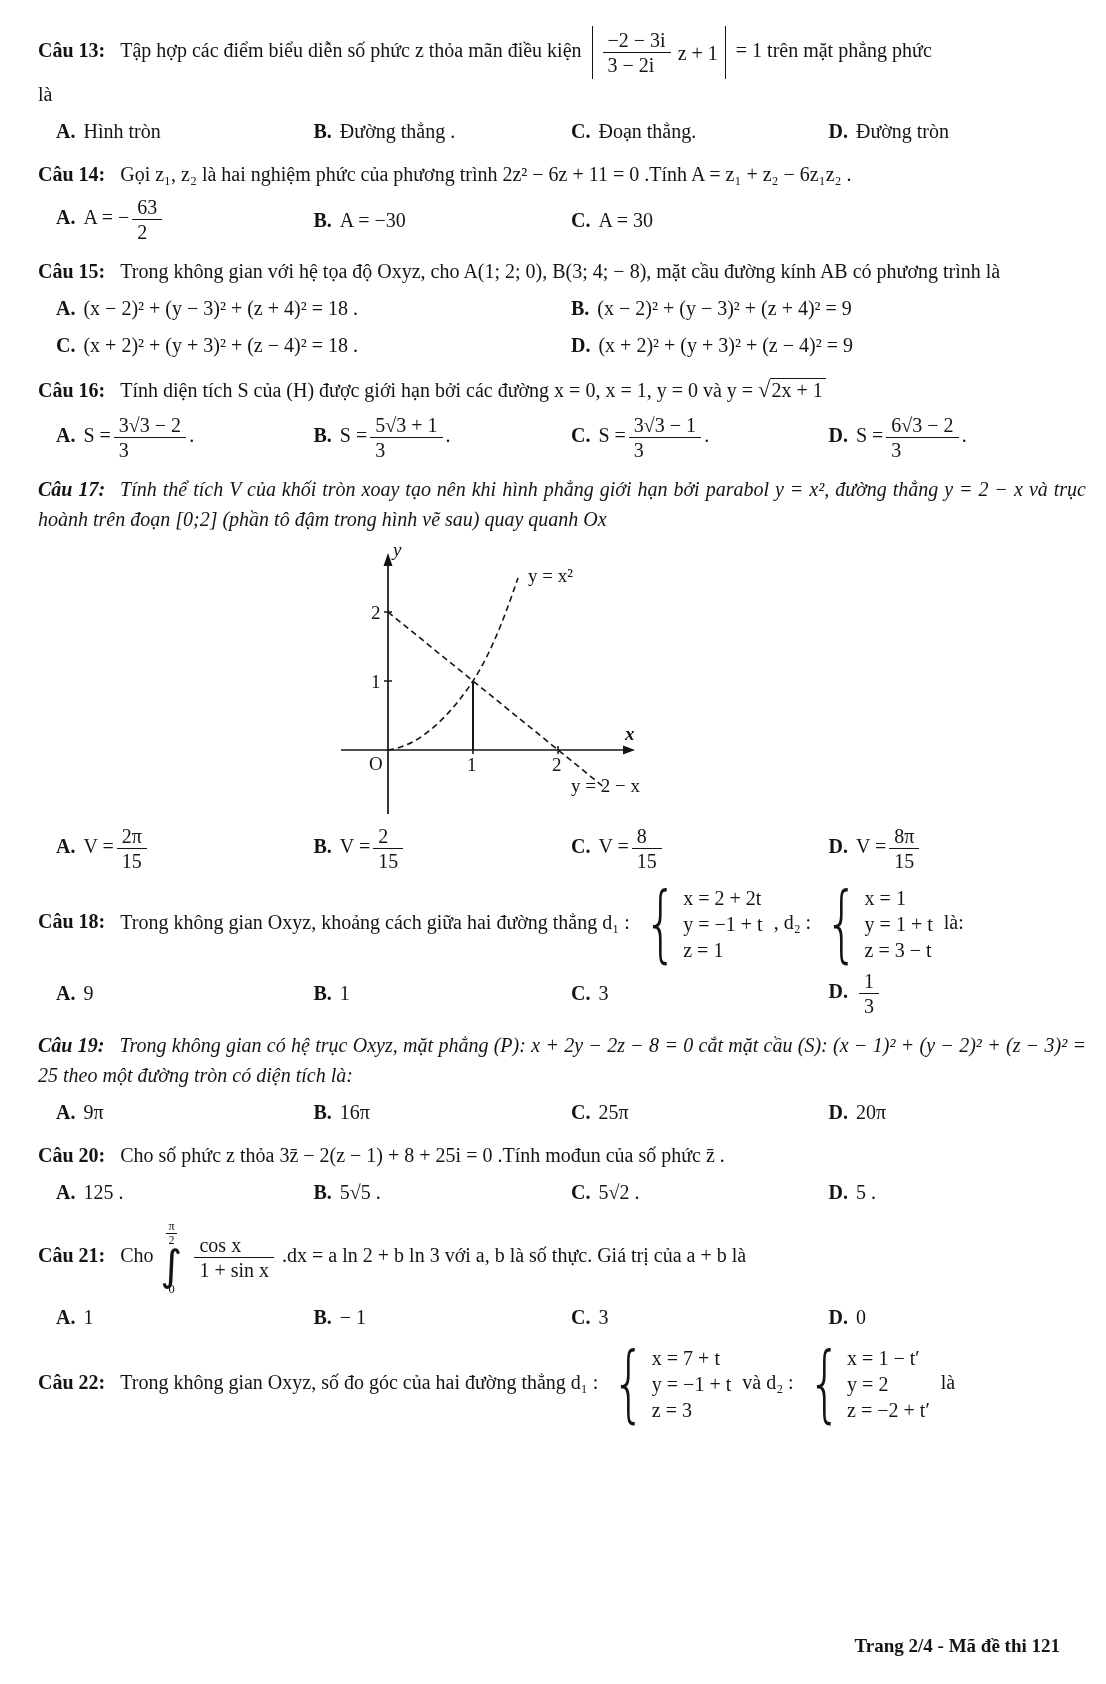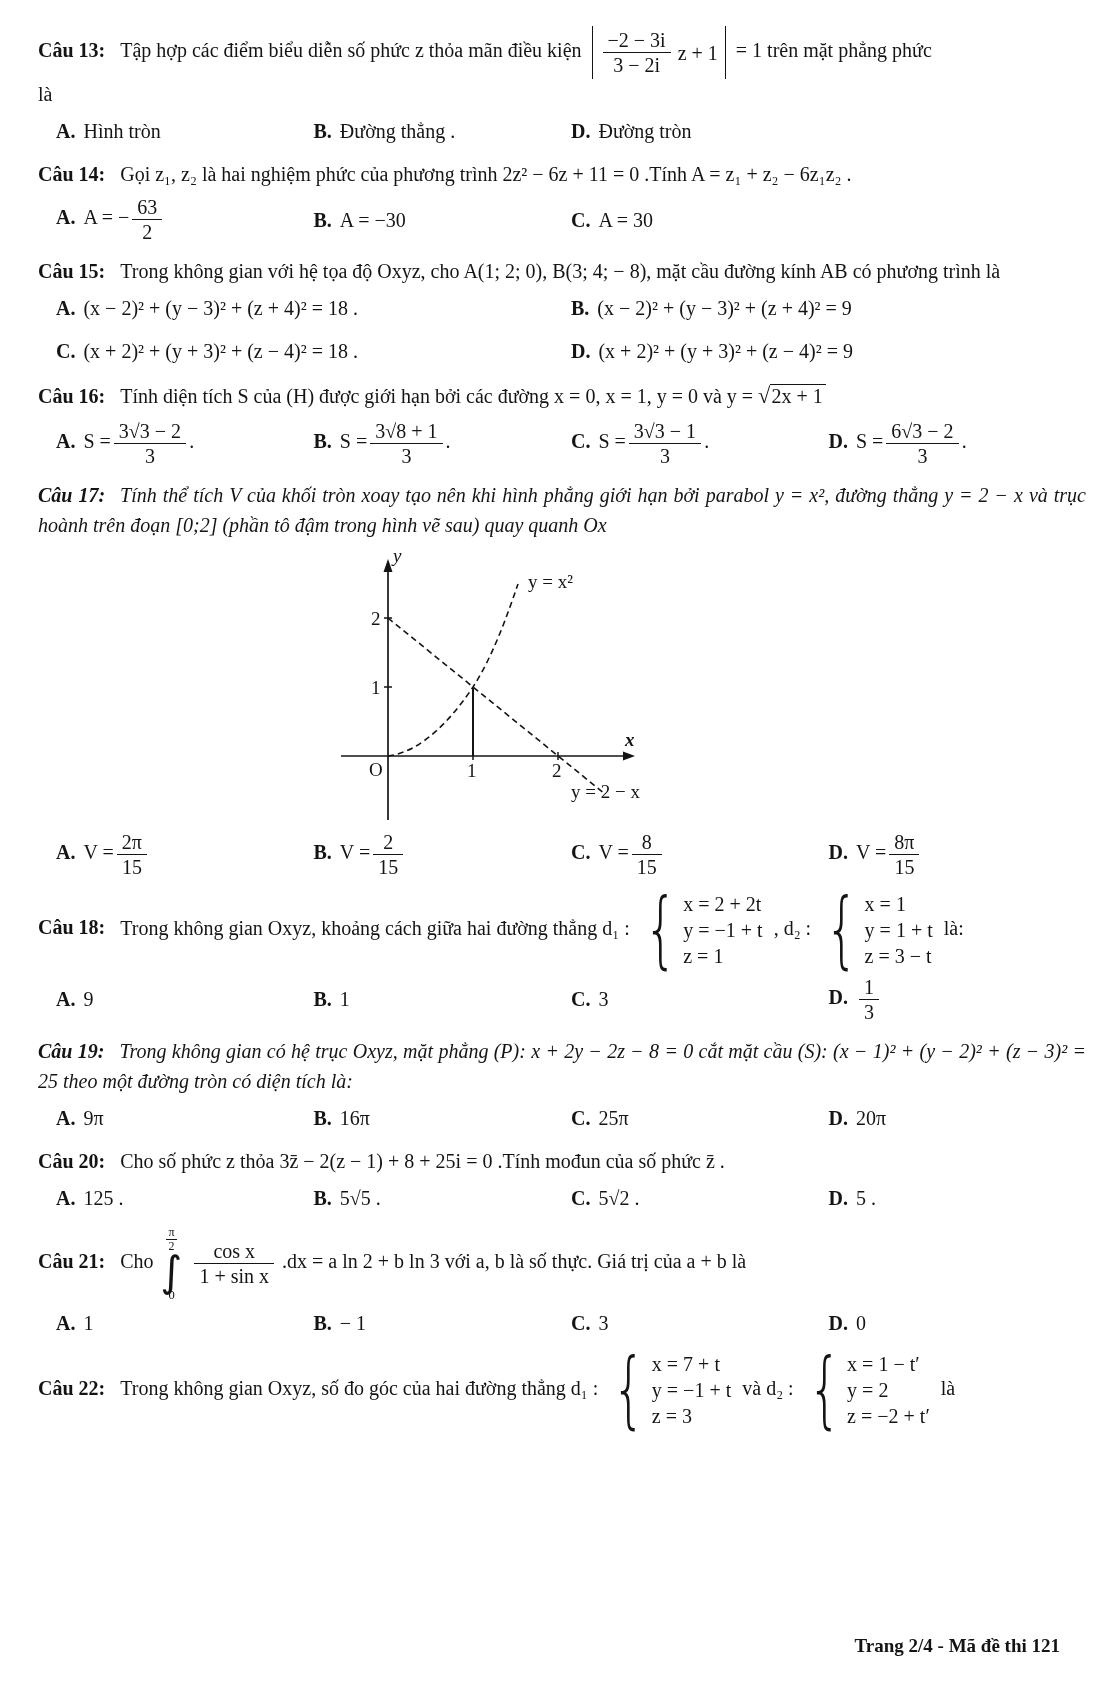--- a/index.html
+++ b/index.html
@@ -8,25 +8,25 @@
     width:1106px; margin:0 auto; color:#141414;
     font-family:"Liberation Serif","DejaVu Serif","DejaVu Sans",serif;
     font-size:20px; line-height:1.5;
   }
   .page { position:relative; min-height:1684px; padding:26px 20px 46px 38px; }
   .q { margin-bottom:13px; }
   .qtext { }
   .justify { text-align:justify;font-style:italic; }
   .qlabel { font-weight:bold; margin-right:15px; white-space:nowrap; }
   .opts4 { display:grid; grid-template-columns:1fr 1fr 1fr 1fr; padding-left:18px; margin:7px 0 3px; align-items:center; }
-  .opts2 { display:grid; grid-template-columns:1fr 1fr; padding-left:18px; margin:7px 0 12px; row-gap:13px; align-items:center; }
+  .opts2 { display:grid; grid-template-columns:1fr 1fr; padding-left:18px; margin:7px 0 12px; row-gap:7px; align-items:center; }
   .opt { white-space:nowrap; }
   .letter { font-weight:bold; margin-right:8px; }
   
-  .frac { display:inline-block; vertical-align:middle; text-align:center; line-height:1.1; margin:0 3px; }
+  .frac { display:inline-block; vertical-align:middle; text-align:left; line-height:1.1; margin:0 3px; }
   .frac .num { display:block; border-bottom:1.6px solid #141414; padding:0 5px 1px; }
   .frac .den { display:block; padding:1px 5px 0; }
   .frac.tiny { font-size:12px; margin:0 0 2px; }
   .frac.tiny .num { border-bottom:1px solid #141414; padding:0 2px; }
   .frac.tiny .den { padding:0 2px; }
   .abs { display:inline-flex; align-items:center; gap:4px; border-left:1.8px solid #141414; border-right:1.8px solid #141414; padding:3px 7px; margin:0 5px; vertical-align:middle; }
   .sqrt { white-space:nowrap; }
   .sqrt::before { content:"√"; font-size:1.12em; }
   .sqrt .rad { border-top:1.5px solid #141414; padding:0 3px 0 1px; }
   .system { display:inline-flex; align-items:center; vertical-align:middle; margin:0 6px; }
@@ -56,20 +56,21 @@
           </span>
           <span>z + 1</span>
         </span>
       <span>= 1</span>
       <span>trên mặt phẳng phức</span>
     </div>
     <div>là</div>
     <div class="opts4">
       <div class="opt"><span class="letter">A.</span><span>Hình tròn</span></div>
       <div class="opt"><span class="letter">B.</span><span>Đường thẳng .</span></div>
+      <div class="opt"><span class="letter">C.</span><span>Đoạn thẳng.</span></div>
       <div class="opt"><span class="letter">D.</span><span>Đường tròn</span></div>
     </div>
   </div>
 
   <div class="q">
     <div class="qtext">
       <span class="qlabel">Câu 14:</span><span>Gọi z₁, z₂ là hai nghiệm phức của phương trình 2z² − 6z + 11 = 0 .Tính A = z₁ + z₂ − 6z₁z₂ .</span>
     </div>
     <div class="opts4">
       <div class="opt"><span class="letter">A.</span><span>A = −</span><span class="frac"><span class="num">63</span><span class="den">2</span></span></div>
@@ -90,21 +91,21 @@
     </div>
   </div>
 
   <div class="q">
     <div class="qtext">
       <span class="qlabel">Câu 16:</span><span>Tính diện tích S của (H) được giới hạn bởi các đường x = 0, x = 1, y = 0 và y =</span>
       <span class="sqrt"><span class="rad">2x + 1</span></span>
     </div>
     <div class="opts4">
       <div class="opt"><span class="letter">A.</span><span>S =</span><span class="frac"><span class="num">3√3 − 2</span><span class="den">3</span></span><span>.</span></div>
-      <div class="opt"><span class="letter">B.</span><span>S =</span><span class="frac"><span class="num">3√8 + 1</span><span class="den">3</span></span><span>.</span></div>
+      <div class="opt"><span class="letter">B.</span><span>S =</span><span class="frac"><span class="num">5√3 + 1</span><span class="den">3</span></span><span>.</span></div>
       <div class="opt"><span class="letter">C.</span><span>S =</span><span class="frac"><span class="num">3√3 − 1</span><span class="den">3</span></span><span>.</span></div>
       <div class="opt"><span class="letter">D.</span><span>S =</span><span class="frac"><span class="num">6√3 − 2</span><span class="den">3</span></span><span>.</span></div>
     </div>
   </div>
 
   <div class="q">
     <div class="qtext justify">
       <span class="qlabel">Câu 17:</span><span>Tính thể tích V của khối tròn xoay tạo nên khi hình phẳng giới hạn bởi parabol y = x², đường thẳng y = 2 − x và trục hoành trên đoạn [0;2] (phần tô đậm trong hình vẽ sau) quay quanh Ox</span>
     </div>
     <div class="figure">

